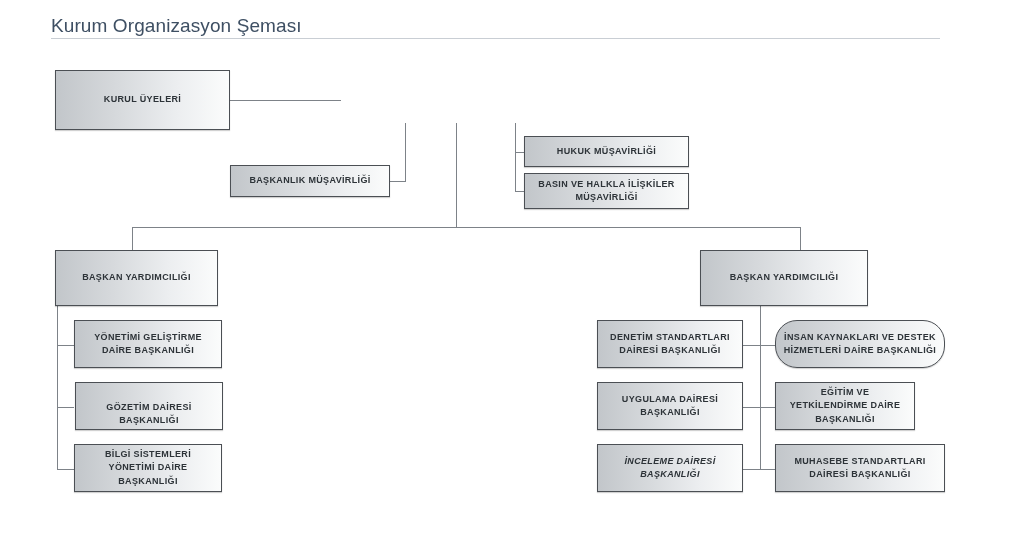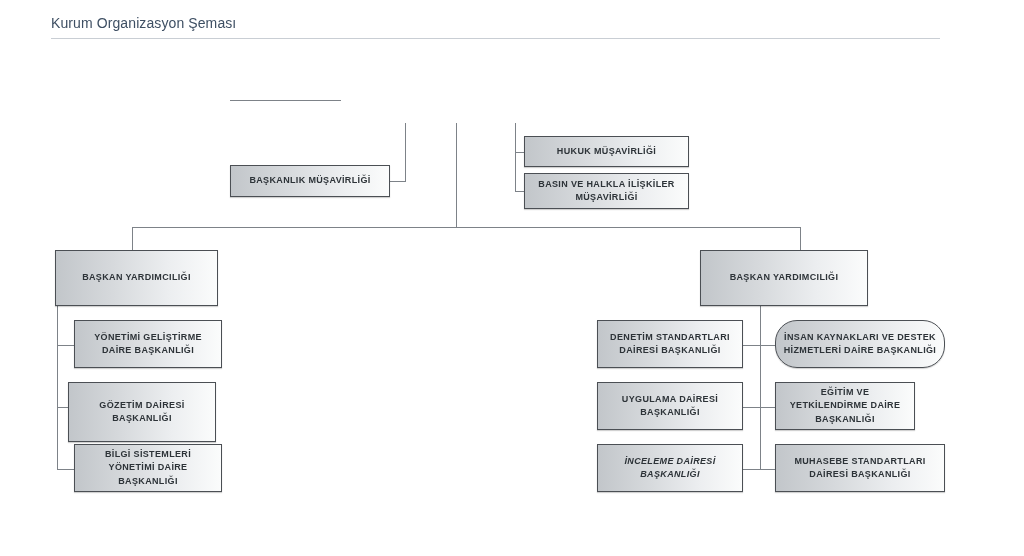--- a/index.html
+++ b/index.html
@@ -12,21 +12,21 @@
     position: relative;
     overflow: hidden;
     font-family: "Liberation Sans", sans-serif;
     -webkit-font-smoothing: antialiased;
   }
 
   
   #page-title {
     position: absolute;
     left: 51px; top: 15px;
-    font-size: 14px;
+    font-size: 19px;
     font-weight: 400;
     color: #3e4f63;
     letter-spacing: 0.1px;
     white-space: nowrap;
   }
   #title-rule {
     position: absolute;
     left: 51px; top: 38px;
     width: 889px; height: 1px;
     background: #c9ced4;
@@ -71,21 +71,21 @@
   #node-kurul       { left: 55px;  top: 70px;  width: 175px; height: 60px; }
   #node-baskan      { left: 341px; top: 68px;  width: 308px; height: 55px; }
   #node-bas-musavir { left: 230px; top: 165px; width: 160px; height: 32px; }
   #node-hukuk       { left: 524px; top: 136px; width: 165px; height: 31px; }
   #node-basin       { left: 524px; top: 173px; width: 165px; height: 36px; }
 
   #node-byard-left  { left: 55px;  top: 250px; width: 163px; height: 56px; }
   #node-byard-right { left: 700px; top: 250px; width: 168px; height: 56px; }
 
   #node-strateji    { left: 74px;  top: 320px; width: 148px; height: 48px; }
-  #node-gozetim     { left: 68px;  top: 382px; width: 148px; height: 60px; }
+  #node-gozetim     { left: 75px;  top: 382px; width: 148px; height: 48px; align-items: flex-end; }
   #node-bilgi       { left: 74px;  top: 444px; width: 148px; height: 48px; }
 
   #node-denetim     { left: 597px; top: 320px; width: 146px; height: 48px; }
   #node-uygulama    { left: 597px; top: 382px; width: 146px; height: 48px; }
   #node-inceleme    { left: 597px; top: 444px; width: 146px; height: 48px; font-style: italic; }
 
   #node-insan       { left: 775px; top: 320px; width: 170px; height: 48px; border-radius: 22px; }
   #node-egitim      { left: 775px; top: 382px; width: 140px; height: 48px; }
   #node-muhasebe    { left: 775px; top: 444px; width: 170px; height: 48px; }
 </style>
@@ -120,20 +120,23 @@
   <div class="conn h" style="left:57px; top:469px; width:17px;"></div>
 
   <div class="conn v" style="left:760px; top:306px; height:163px;"></div>
   <div class="conn h" style="left:743px; top:345px; width:17px;"></div>
   <div class="conn h" style="left:743px; top:407px; width:17px;"></div>
   <div class="conn h" style="left:743px; top:469px; width:17px;"></div>
   <div class="conn h" style="left:760px; top:345px; width:15px;"></div>
   <div class="conn h" style="left:760px; top:407px; width:15px;"></div>
   <div class="conn h" style="left:760px; top:469px; width:15px;"></div>
 
+  <div class="node" id="node-kurul">
+    <span class="label">KURUL ÜYELERİ</span>
+  </div>
 
 
   <div class="node" id="node-bas-musavir">
     <span class="label">BAŞKANLIK MÜŞAVİRLİĞİ</span>
   </div>
 
   <div class="node" id="node-hukuk">
     <span class="label">HUKUK MÜŞAVİRLİĞİ</span>
   </div>
 

